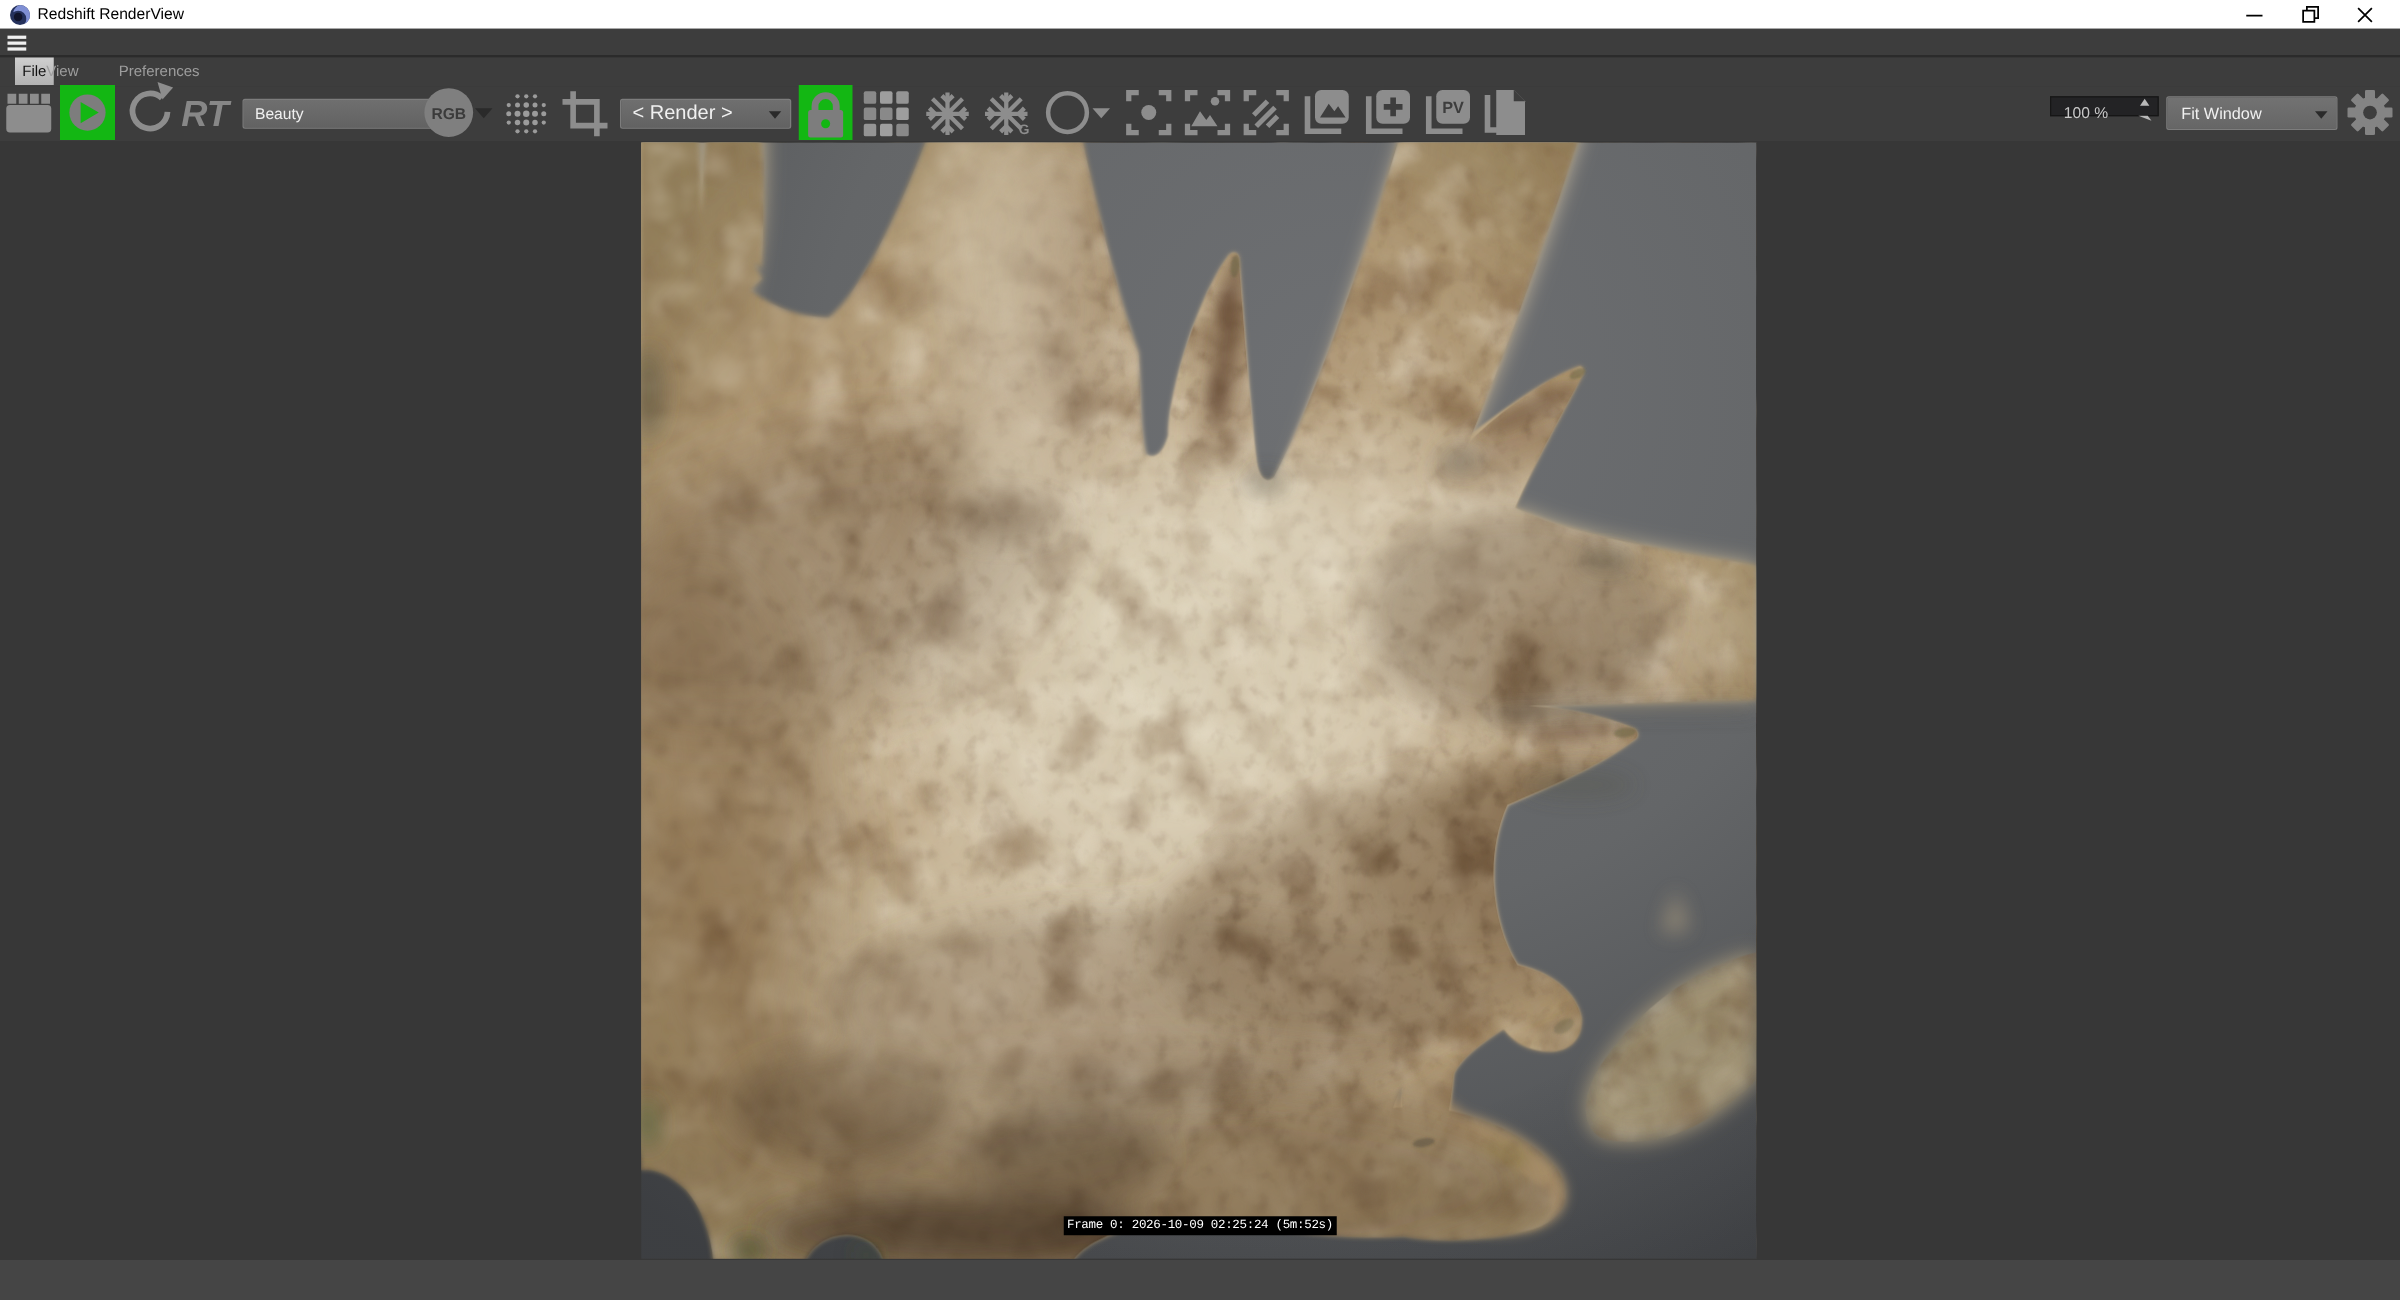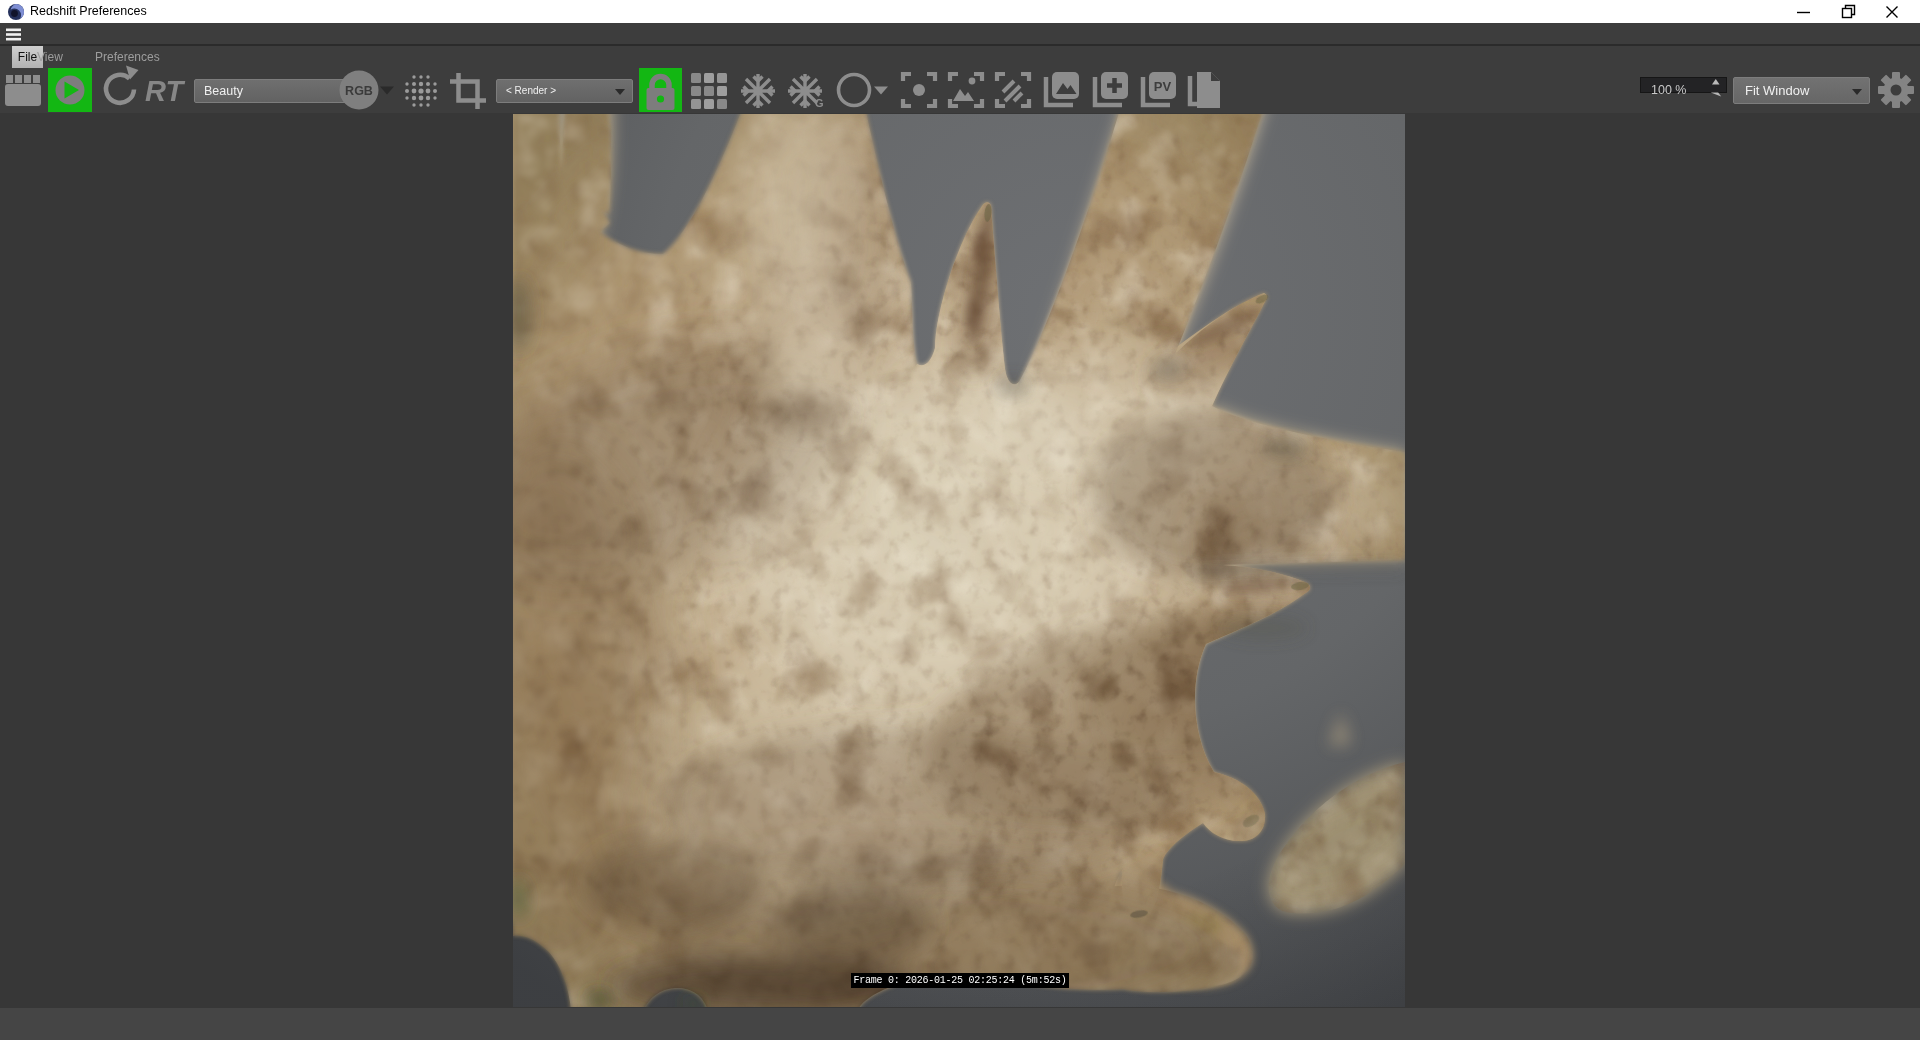--- a/index.html
+++ b/index.html
@@ -10,21 +10,21 @@
   #sep1{left:0;top:44px;width:1920px;height:2px;background:#2b2b2b;}
   #menurow{left:0;top:46px;width:1920px;height:23px;background:#3d3d3d;}
   #toolbar{left:0;top:69px;width:1920px;height:44px;background:#3d3d3d;}
   #filebox{left:12px;top:46px;width:31px;height:22px;background:linear-gradient(#cfcfcf,#b2b2b2);color:#111;font-size:12px;text-align:center;line-height:22px;}
   .menuitem{top:46px;height:22px;color:#9d9d9d;font-size:12px;line-height:22px;}
   #viewport{left:0;top:113px;width:1920px;height:895px;background:#373737;}
   #statusbar{left:0;top:1008px;width:1920px;height:32px;background:#454545;}
   .dd{position:absolute;box-sizing:border-box;background:linear-gradient(#6f6f6f,#626262);border:1px solid #7d7d7d;border-radius:2px;color:#f0f0f0;}
   .dd .arr{position:absolute;right:7px;top:9px;width:0;height:0;border-left:5px solid transparent;border-right:5px solid transparent;border-top:6px solid #2a2a2a;}
   #ddBeauty{left:194px;top:79px;width:166px;height:24px;font-size:12.5px;line-height:22px;padding-left:9px;}
-  #ddRender{left:496px;top:79px;width:137px;height:24px;font-size:10px;line-height:22px;padding-left:9px;}
+  #ddRender{left:496px;top:79px;width:137px;height:24px;font-size:16px;line-height:22px;padding-left:9px;}
   #ddFit{left:1733px;top:77px;width:137px;height:27px;font-size:13px;line-height:25px;padding-left:11px;background:linear-gradient(#727272,#666666);}
   #ddFit .arr{top:11px;}
   #zoombox{left:1640px;top:77px;width:87px;height:16px;box-sizing:border-box;background:#232325;border:1px solid #161616;color:#c9c9c9;font-size:12.5px;line-height:25px;padding-left:10px;}
   #frameinfo{left:851px;top:973px;width:218px;height:15px;background:#000;color:#fff;font-family:"Liberation Mono",monospace;font-size:10px;letter-spacing:-0.25px;line-height:15px;text-align:center;white-space:nowrap;}
 </style>
 </head>
 <body>
 <div class="abs" id="viewport"></div>
 <div class="abs" id="renderimg" style="left:513px;top:114px;width:892px;height:893px;">
 <svg width="892" height="893" viewBox="0 0 892 893">
@@ -259,24 +259,24 @@
 <g filter="url(#b8)" opacity="0.9">
   <ellipse cx="500" cy="272" rx="16" ry="9" fill="#57544a" opacity="0.5"></ellipse>
   <ellipse cx="655" cy="255" rx="16" ry="10" fill="#57544a" opacity="0.45"></ellipse>
   <ellipse cx="772" cy="334" rx="22" ry="10" fill="#555249" opacity="0.4"></ellipse>
   <ellipse cx="750" cy="514" rx="45" ry="12" fill="#55524a" opacity="0.35"></ellipse>
   <path d="M680,458 Q790,452 892,452" stroke="#4c4c4a" stroke-width="9" fill="none" opacity="0.45"></path>
   <path d="M816,632 L828,598 L838,630 Z" fill="#a8997e" opacity="0.8"></path>
 </g>
 </svg>
 </div>
-<div class="abs" id="frameinfo">Frame 0: 2026-01-25 02:25:24 (5m:52s)</div>
+<div class="abs" id="frameinfo">Frame 0: 2026-10-09 02:25:24 (5m:52s)</div>
 <div class="abs" id="statusbar"></div>
 <div class="abs" id="titlebar"></div>
-<div class="abs" id="titletext">Redshift Preferences</div>
+<div class="abs" id="titletext">Redshift RenderView</div>
 <div class="abs" id="row2"></div>
 <div class="abs" id="sep1"></div>
 <div class="abs" id="menurow"></div>
 <div class="abs" id="filebox">File</div>
 <div class="abs menuitem" style="left:37px;width:24px;text-align:right;">View</div>
 <div class="abs menuitem" style="left:71px;width:64px;text-align:center;margin-left:24px;">Preferences</div>
 <div class="abs" id="toolbar"></div>
 <div class="abs dd" id="ddBeauty">Beauty<div class="arr"></div></div>
 <div class="abs dd" id="ddRender">&lt; Render &gt;<div class="arr"></div></div>
 <div class="abs" id="zoombox">100 %</div>

